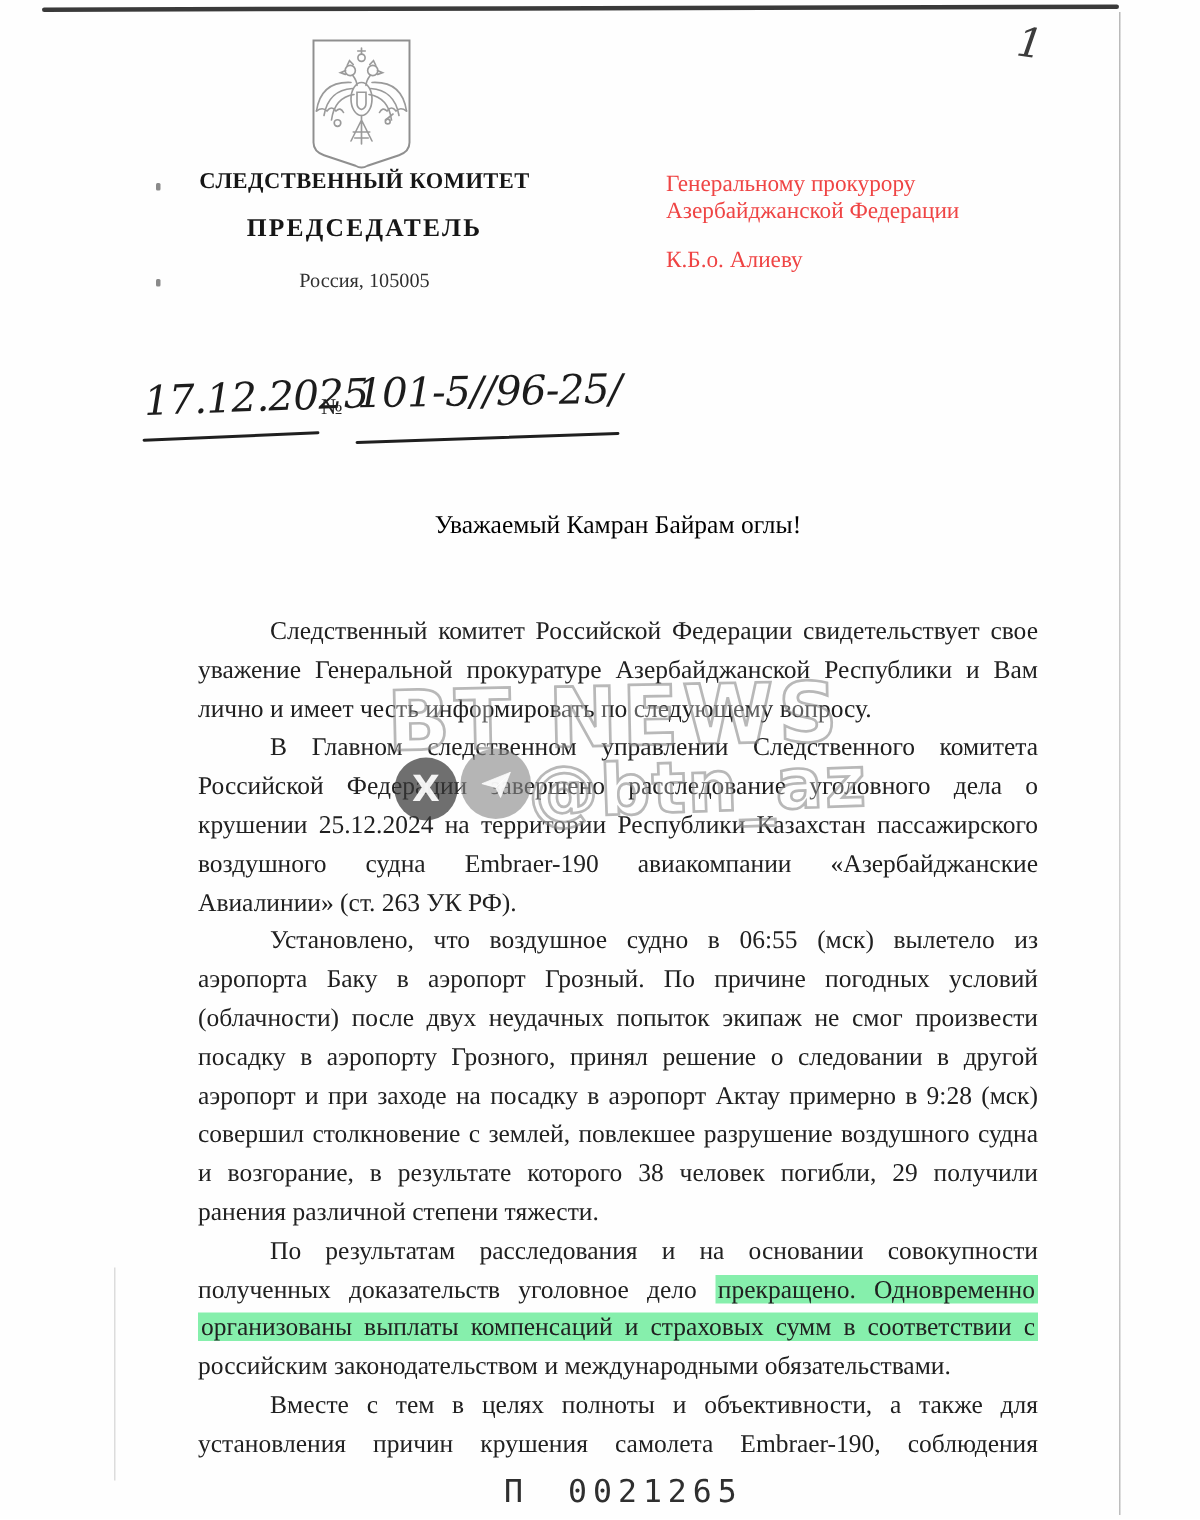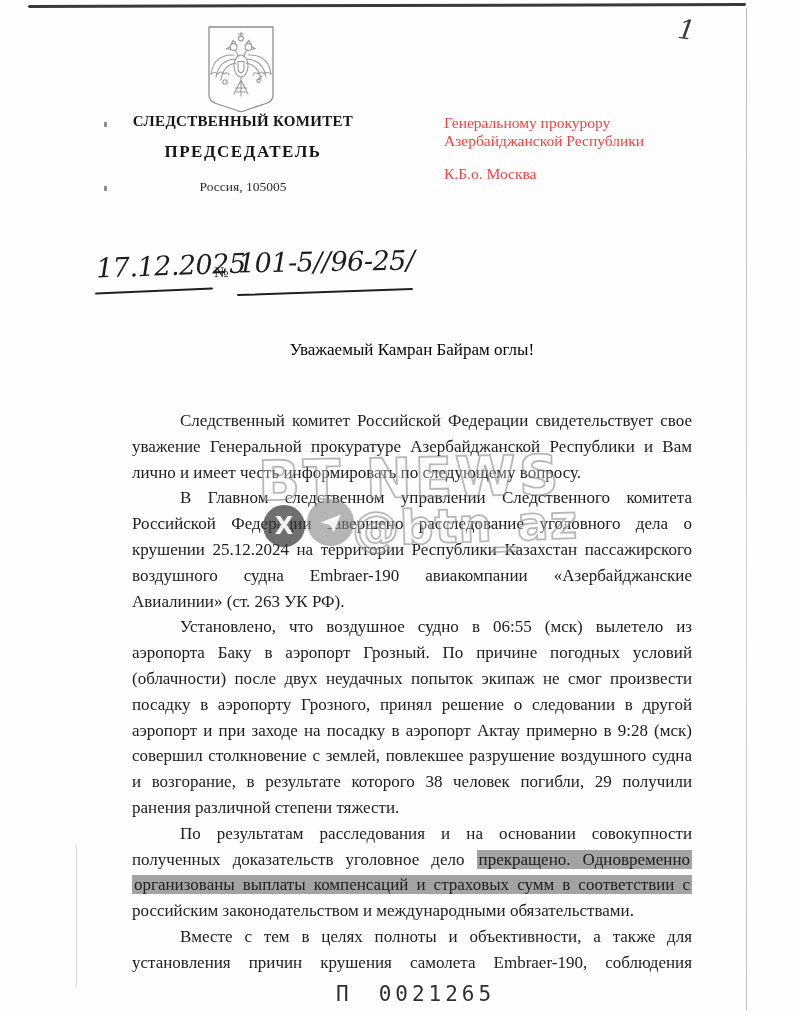--- a/index.html
+++ b/index.html
@@ -116,31 +116,31 @@
   </div>
 
   <div class="hw hw-date">17.12.2025</div>
   <div class="no-sign">№</div>
   <div class="hw hw-number">101-5//96-25/</div>
   <div class="hw-underline u-date"></div>
   <div class="hw-underline u-number"></div>
 
   <div class="recipient">
     <div>Генеральному прокурору</div>
-    <div>Азербайджанской Республики</div>
-    <div class="addressee">К.Б.о. Москва</div>
+    <div>Азербайджанской Федерации</div>
+    <div class="addressee">К.Б.о. Алиеву</div>
   </div>
 
   <div class="salutation">Уважаемый Камран Байрам оглы!</div>
 
   <div class="body-text">
     <p><span>Следственный комитет Российской Федерации свидетельствует свое уважение Генеральной прокуратуре Азербайджанской Республики и Вам лично и имеет честь информировать по следующему вопросу.</span></p>
     <p><span>В Главном следственном управлении Следственного комитета Российской Федерации завершено расследование уголовного дела о крушении 25.12.2024 на территории Республики Казахстан пассажирского воздушного судна Embraer-190 авиакомпании «Азербайджанские Авиалинии» (ст. 263 УК РФ).</span></p>
     <p><span>Установлено, что воздушное судно в 06:55 (мск) вылетело из аэропорта Баку в аэропорт Грозный. По причине погодных условий (облачности) после двух неудачных попыток экипаж не смог произвести посадку в аэропорту Грозного, принял решение о следовании в другой аэропорт и при заходе на посадку в аэропорт Актау примерно в 9:28 (мск) совершил столкновение с землей, повлекшее разрушение воздушного судна и возгорание, в результате которого 38 человек погибли, 29 получили ранения различной степени тяжести.</span></p>
-    <p><span>По результатам расследования и на основании совокупности полученных доказательств уголовное дело </span><mark style="background: #a3a3a3;">прекращено. Одновременно организованы выплаты компенсаций и страховых сумм в соответствии с</mark><span> российским законодательством и международными обязательствами.</span></p>
+    <p><span>По результатам расследования и на основании совокупности полученных доказательств уголовное дело </span><mark style="background: #86efac;">прекращено. Одновременно организованы выплаты компенсаций и страховых сумм в соответствии с</mark><span> российским законодательством и международными обязательствами.</span></p>
     <p class="stretch-last"><span>Вместе с тем в целях полноты и объективности, а также для установления причин крушения самолета Embraer-190, соблюдения</span></p>
   </div>
 
   <div class="wm wm-title">BT NEWS</div>
   <div class="wm-icon wm-icon-x">
       <span>X</span>
     </div>
   <div class="wm-icon wm-icon-tg">
     <svg width="26" height="26" viewBox="0 0 24 24">
       <path d="M3,11.5 L20.5,4.5 L14.5,20 L11.5,13.8 Z M11.5,13.8 L20.5,4.5" fill="rgba(255,255,255,0.9)" stroke="rgba(255,255,255,0.9)" stroke-width="0.5"></path>

